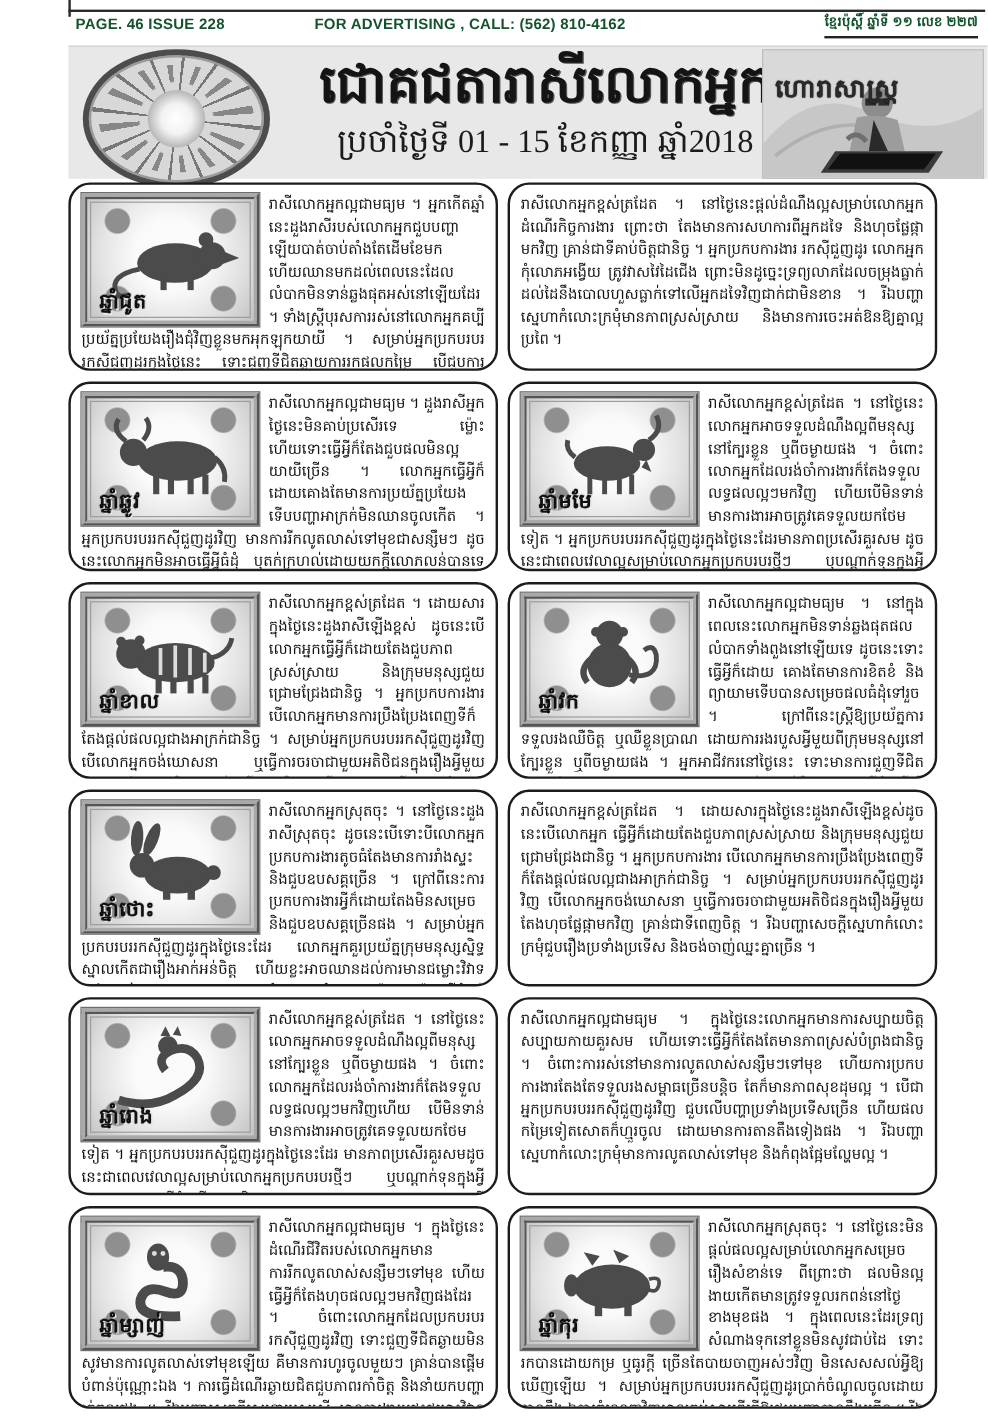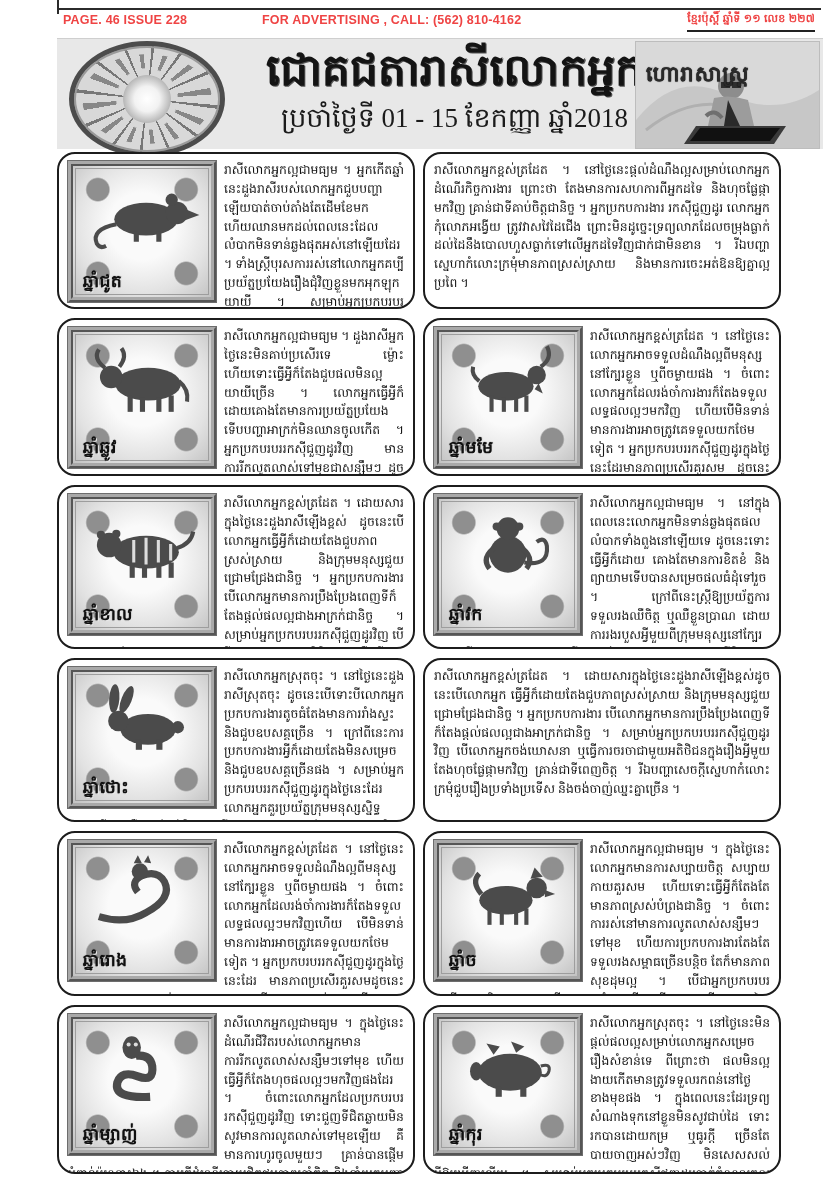--- a/index.html
+++ b/index.html
@@ -4,21 +4,21 @@
 <style>
   html,body{margin:0;padding:0;}
   body{
     width:823px;height:1184px;position:relative;background:#fff;color:#111;
     font-family:"Liberation Serif", serif; overflow:hidden;
   }
   
   .top-rule{position:absolute;top:8px;left:57px;right:2px;height:2px;background:#2b2b2b;}
   .top-tick{position:absolute;top:0;left:57px;width:2px;height:14px;background:#2b2b2b;}
   .hdr{position:absolute;top:13px;font-family:"Liberation Sans",sans-serif;font-weight:bold;
-       font-size:12.5px;letter-spacing:.2px;color:#ef4444;white-space:nowrap;}
+       font-size:12.5px;letter-spacing:.2px;color:#14532d;white-space:nowrap;}
   .hdr-left{left:63px;}
   .hdr-center{left:262px;}
   .hdr-right{right:8px;top:11px;font-size:11px;border-bottom:2px solid #222;padding-bottom:3px;}
   
   .masthead{position:absolute;top:38px;left:57px;right:0;height:110px;background:#e8e8e8;
             border-top:1px solid #cfcfcf;}
   .wheel{position:absolute;top:2px;left:12px;width:146px;height:106px;border-radius:50%;
          border:5px solid #4c4c4c;
          background:
            radial-gradient(circle at 50% 50%, #ffffff 0%, #f2f2f2 14%, #b9b9b9 26%, rgba(0,0,0,0) 27%),
@@ -36,21 +36,21 @@
                border:1px solid #bdbdbd;overflow:hidden;}
   .astro-label{position:absolute;top:18px;left:10px;font-size:21px;font-weight:bold;color:#2a2a2a;
                text-shadow:0 0 1px #000;letter-spacing:1px;z-index:2;}
   .astro-art{position:absolute;bottom:0;left:0;width:183px;height:88px;}
   
   .grid{position:absolute;top:152px;left:57px;width:724px;display:grid;
         grid-template-columns:358px 358px;column-gap:8px;row-gap:9px;
         grid-template-rows:157px 158px 164px 164px 165px 169px;}
   .hbox{border:2px solid #1c1c1c;border-radius:18px;background:#fff;padding:7px 9px 6px 9px;
         overflow:hidden;box-sizing:border-box;}
-  .frame{float:left;width:148px;height:141px;margin:0 8px 2px 0;position:relative;
+  .frame{float:left;width:148px;height:111px;margin:0 8px 2px 0;position:relative;
          background:
            radial-gradient(circle at 18% 18%, #8f8f8f 0 7%, rgba(0,0,0,0) 8%),
            radial-gradient(circle at 82% 18%, #8f8f8f 0 7%, rgba(0,0,0,0) 8%),
            radial-gradient(circle at 18% 82%, #8f8f8f 0 7%, rgba(0,0,0,0) 8%),
            radial-gradient(circle at 82% 82%, #8f8f8f 0 7%, rgba(0,0,0,0) 8%),
            radial-gradient(circle at 50% 46%, #fafafa 34%, #e2e2e2 68%, #c2c2c2 100%);
          border:5px ridge #a9a9a9;outline:1px solid #6d6d6d;box-sizing:border-box;}
   .frame::before{content:"";position:absolute;inset:2px;border:1px solid #9d9d9d;pointer-events:none;}
   .frame svg{position:absolute;left:8px;top:4px;width:126px;height:82px;}
   .sign{position:absolute;left:10px;bottom:2px;font-size:17px;font-weight:bold;color:#101010;
@@ -278,26 +278,20 @@
     <div class="frame">
       <svg viewBox="0 0 120 80">
           <use href="#icon-dragon"></use>
         </svg>
       <div class="sign">ឆ្នាំរោង</div>
     </div>
     <p class="htext">រាសីលោកអ្នកខ្ពស់ត្រដែត ។ នៅថ្ងៃនេះលោកអ្នកអាចទទួលដំណឹងល្អពីមនុស្សនៅក្បែរខ្លួន ឬពីចម្ងាយផង ។ ចំពោះលោកអ្នកដែលរង់ចាំការងារក៏តែងទទួលលទ្ធផលល្អៗមកវិញហើយ បើមិនទាន់មានការងារអាចត្រូវគេទទួលយកថែមទៀត ។ អ្នកប្រកបរបររកស៊ីជួញដូរក្នុងថ្ងៃនេះដែរ មានភាពប្រសើរគួរសមដូចនេះជាពេលវេលាល្អសម្រាប់លោកអ្នកប្រកបរបរថ្មីៗ ឬបណ្ដាក់ទុនក្នុងអ្វីមួយផង ។ ការធ្វើដំណើរឆ្ងាយជិតជួបភាពសុខដុមដូចសព្វមួយដង ។ សេចក្ដីស្នេហាប្រុសស្រី មានការលូតលាស់ទៅមុខប្រពៃហើយកំពុងបើកទំព័រថ្មីសម្រាប់អ្នកហើយ ។</p>
   </section>
 
   <section class="hbox">
-    <div class="frame">
-      <svg viewBox="0 0 120 80">
-          <use href="#icon-dog"></use>
-        </svg>
-      <div class="sign">ឆ្នាំច</div>
-    </div>
     <p class="htext">រាសីលោកអ្នកល្អជាមធ្យម ។ ក្នុងថ្ងៃនេះលោកអ្នកមានការសប្បាយចិត្ត សប្បាយកាយគួរសម ហើយទោះធ្វើអ្វីក៏តែងតែមានភាពស្រស់បំព្រងជានិច្ច ។ ចំពោះការរស់នៅមានការលូតលាស់សន្សឹមៗទៅមុខ ហើយការប្រកបការងារតែងតែទទួលរងសម្ពាធច្រើនបន្តិច តែក៏មានភាពសុខដុមល្អ ។ បើជាអ្នកប្រកបរបររកស៊ីជួញដូរវិញ ជួបលើបញ្ហាប្រទាំងប្រទើសច្រើន ហើយផលកម្រៃទៀតសោតក៏ហ្មួរចូល ដោយមានការតានតឹងទៀងផង ។ រីឯបញ្ហាស្នេហាកំលោះក្រមុំមានការលូតលាស់ទៅមុខ និងកំពុងផ្អែមល្ហែមល្អ ។</p>
   </section>
 
   <section class="hbox">
     <div class="frame">
       <svg viewBox="0 0 120 80">
           <use href="#icon-snake"></use>
         </svg>
       <div class="sign">ឆ្នាំម្សាញ់</div>
     </div>

